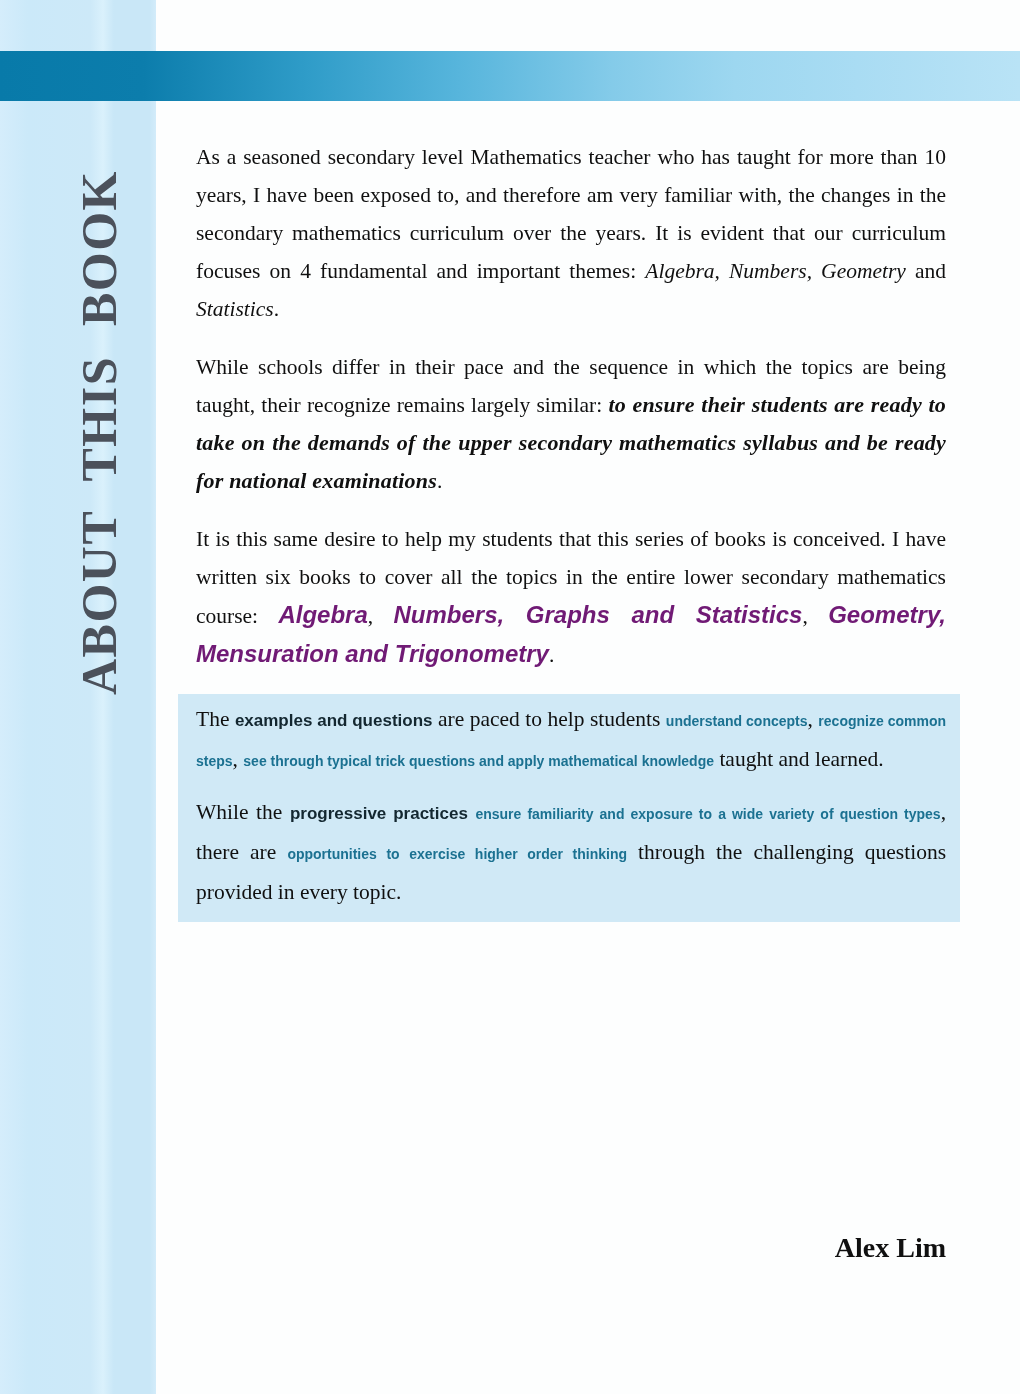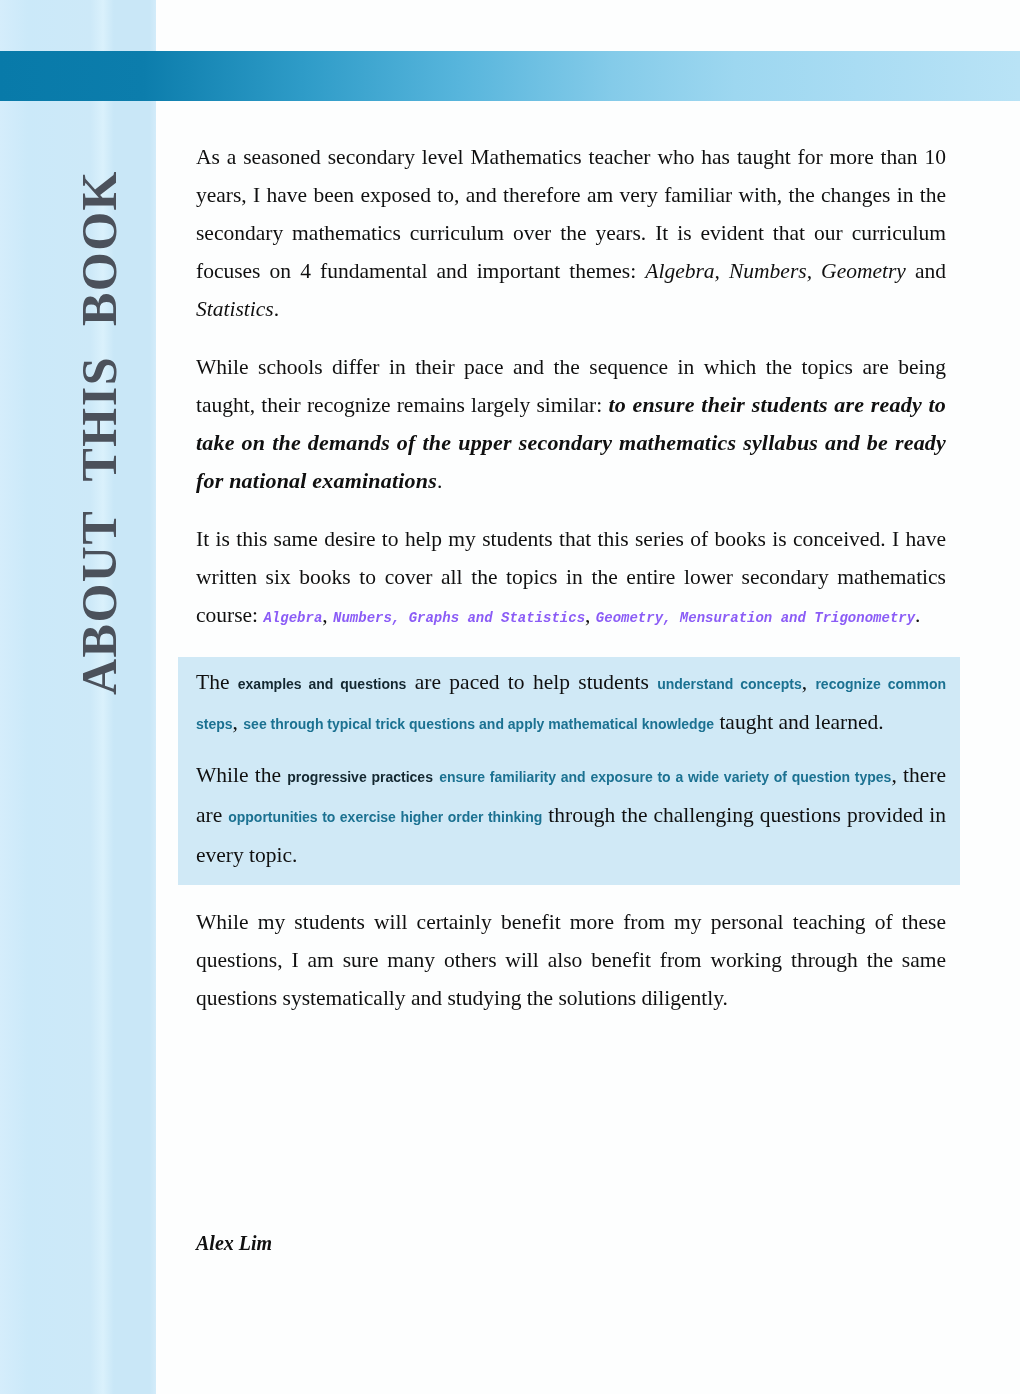--- a/index.html
+++ b/index.html
@@ -53,36 +53,36 @@
   .highlight-box p.para { margin:0 0 13px 0; }
   .highlight-box p.para:last-child { margin-bottom:0; }
 
   
   .sty-roman   { }
   .sty-italic  { font-style:italic; }
   .sty-bold-italic {
     font-weight:bold; font-style:italic; font-size:22px; letter-spacing:0.2px;
   }
   .sty-book-title {
-    font-family:Liberation Mono, monospace;
+    font-family:Liberation Sans, sans-serif;
     font-weight:bold; font-style:italic;
-    color:#8b5cf6; font-size:14px;
+    color:#701a75; font-size:24px;
   }
   .sty-sans-dark {
     font-family:"Liberation Sans", sans-serif;
-    font-weight:bold; color:#132730; font-size:14px;
+    font-weight:bold; color:#132730; font-size:17px;
   }
   .sty-sans-teal {
     font-family:"Liberation Sans", sans-serif;
     font-weight:bold; color:#1b7191; font-size:14px;
   }
 
   .signature {
     position:absolute; left:196px; top:1232px; width:750px;
-    text-align:left; font-weight:bold; font-size:20px;font-style:italic;
+    text-align:right; font-weight:bold; font-size:28px;
   }
 </style>
 </head>
 <body>
 
 <div class="page">
 
   <div class="sidebar"></div>
 
   <div class="header-bar"></div>
@@ -95,19 +95,18 @@
 
     <p class="para"><span class="sty-roman">While schools differ in their pace and the sequence in which the topics are being taught, their recognize remains largely similar: </span><span class="sty-bold-italic">to ensure their students are ready to take on the demands of the upper secondary mathematics syllabus and be ready for national examinations</span><span class="sty-roman">.</span></p>
 
     <p class="para"><span class="sty-roman">It is this same desire to help my students that this series of books is conceived. I have written six books to cover all the topics in the entire lower secondary mathematics course: </span><span class="sty-book-title">Algebra</span><span class="sty-roman">, </span><span class="sty-book-title">Numbers, Graphs and Statistics</span><span class="sty-roman">, </span><span class="sty-book-title">Geometry, Mensuration and Trigonometry</span><span class="sty-roman">.</span></p>
 
     <div class="highlight-box">
       <p class="para"><span class="sty-roman">The </span><span class="sty-sans-dark">examples and questions</span><span class="sty-roman"> are paced to help students </span><span class="sty-sans-teal">understand concepts</span><span class="sty-roman">, </span><span class="sty-sans-teal">recognize common steps</span><span class="sty-roman">, </span><span class="sty-sans-teal">see through typical trick questions and apply mathematical knowledge</span><span class="sty-roman"> taught and learned.</span></p>
       <p class="para"><span class="sty-roman">While the </span><span class="sty-sans-dark">progressive practices</span><span class="sty-roman"> </span><span class="sty-sans-teal">ensure familiarity and exposure to a wide variety of question types</span><span class="sty-roman">, there are </span><span class="sty-sans-teal">opportunities to exercise higher order thinking</span><span class="sty-roman"> through the challenging questions provided in every topic.</span></p>
     </div>
 
-    <p class="para"><span class="sty-roman">While my students will certainly benefit more from my personal teaching of these questions, I am sure many others will also benefit from working through the same questions systematically and studying the solutions diligently.</span></p>
 
   </div>
 
   <div class="signature">Alex Lim</div>
 
 </div>
 
 </body></html>

